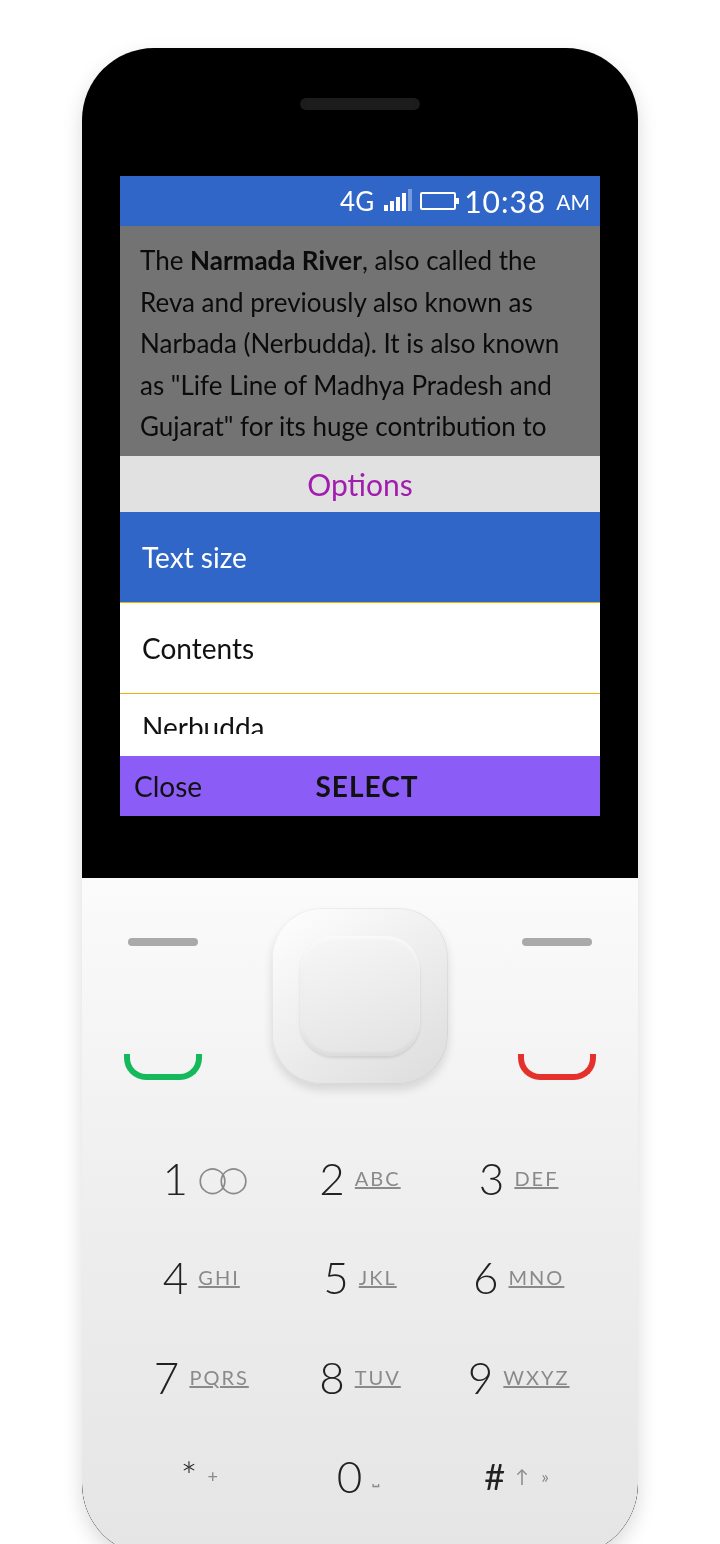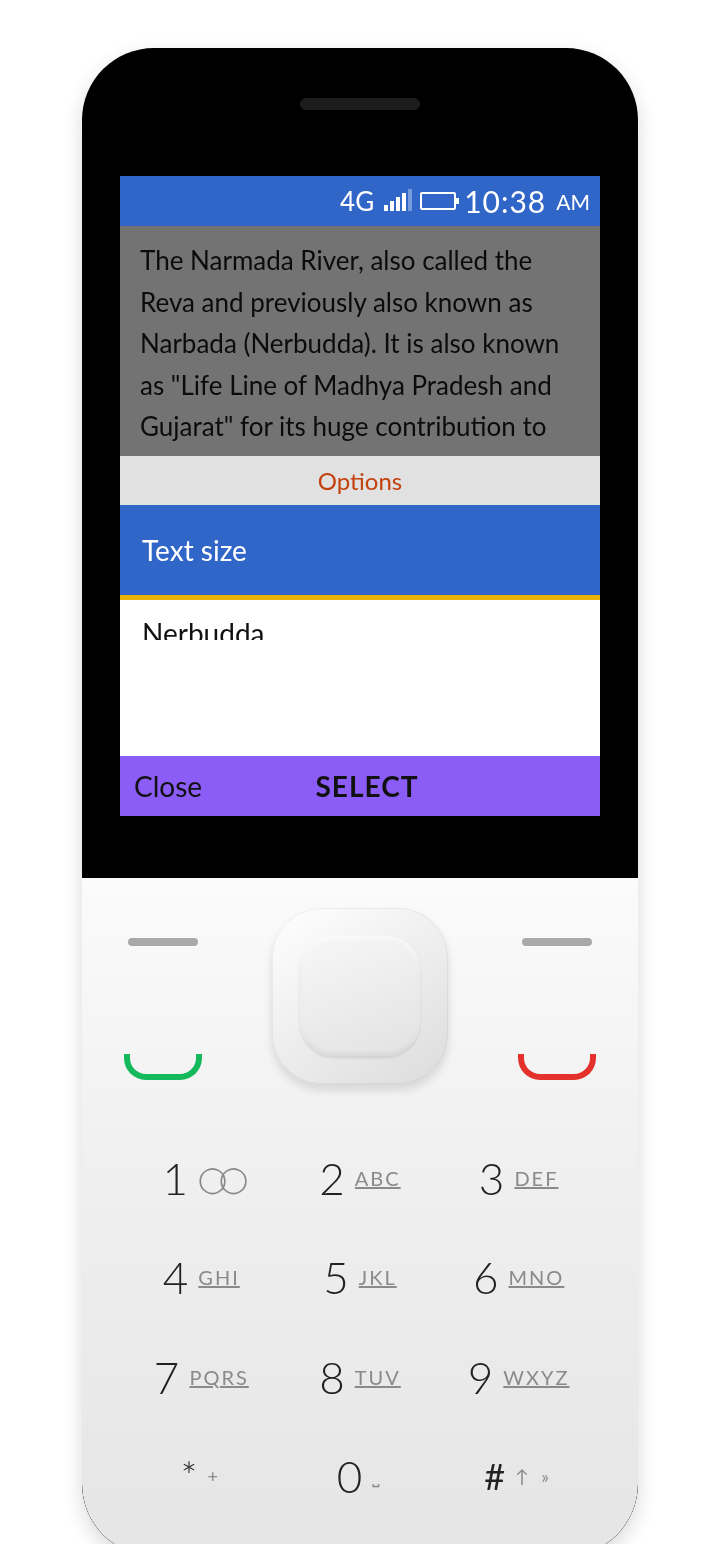--- a/index.html
+++ b/index.html
@@ -70,41 +70,41 @@
   }
   .battery .fill { background:#fff; height:100%; width:85%; }
   .article {
     padding: 14px 20px 0 20px;
     font-size: 26px;
     line-height: 1.6;
     color: #1a1a1a;
     height: 230px;
     overflow: hidden;
   }
-  .article .bold { font-weight: 400; }
+  .article .bold { font-weight: 700; }
   .dim-overlay {
     position: absolute;
     top: 50px; left: 0; right: 0;
     height: 230px;
     background: rgba(0,0,0,0.55);
     pointer-events: none;
   }
   .options-header {
     background: #e1e1e1;
-    color: #c2410c;
-    font-size: 24px;
+    color: #a21caf;
+    font-size: 30px;
     text-align: center;
     padding: 10px 0;
   }
   .menu-list { background:#fff; }
   .menu-item {
     font-size: 28px;
     padding: 28px 22px;
     color: #111;
-    border-bottom: 5px solid #eab308;
+    border-bottom: 1px solid #eab308;
   }
   .menu-item.selected {
     background: #2f66c8;
     color: #fff;
   }
   .menu-item.partial {
     height: 40px;
     padding-top: 16px;
     padding-bottom: 0;
     overflow: hidden;
@@ -235,20 +235,21 @@
     </div>
 
     <div class="article">
       <span>The </span><span class="bold">Narmada River</span><span>, also called the Reva and previously also known as Narbada (Nerbudda). It is also known as "Life Line of Madhya Pradesh and Gujarat" for its huge contribution to the</span>
     </div>
     <div class="dim-overlay"></div>
 
     <div class="options-header">Options</div>
     <div class="menu-list">
       <div class="menu-item selected">Text size</div>
+      <div class="menu-item">Contents</div>
       <div class="menu-item partial">Nerbudda</div>
     </div>
 
     <div class="softkeys">
       <div class="left">Close</div>
       <div class="center">SELECT</div>
       <div class="right"></div>
     </div>
   </div>
 

